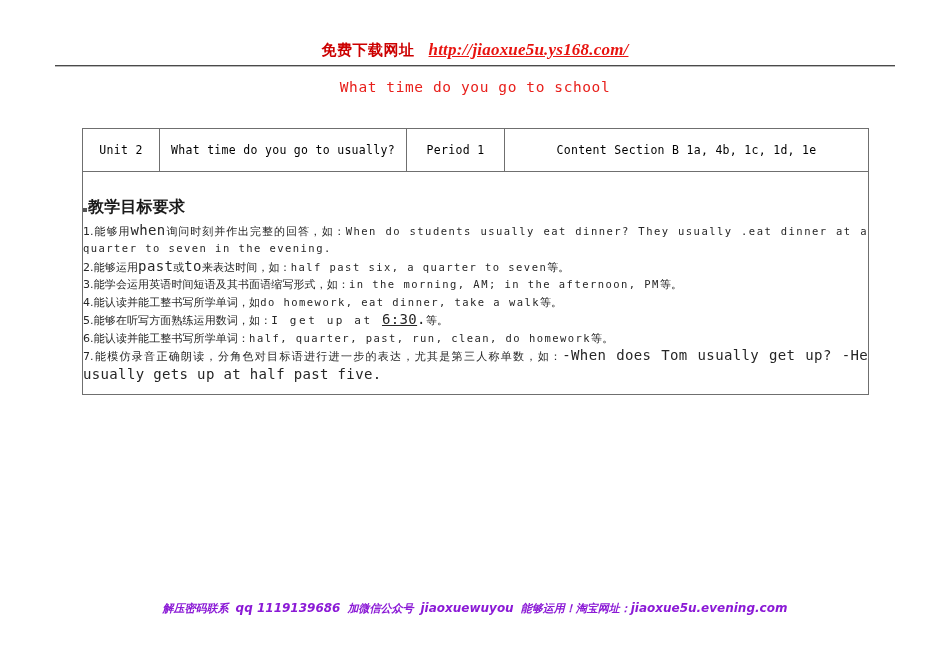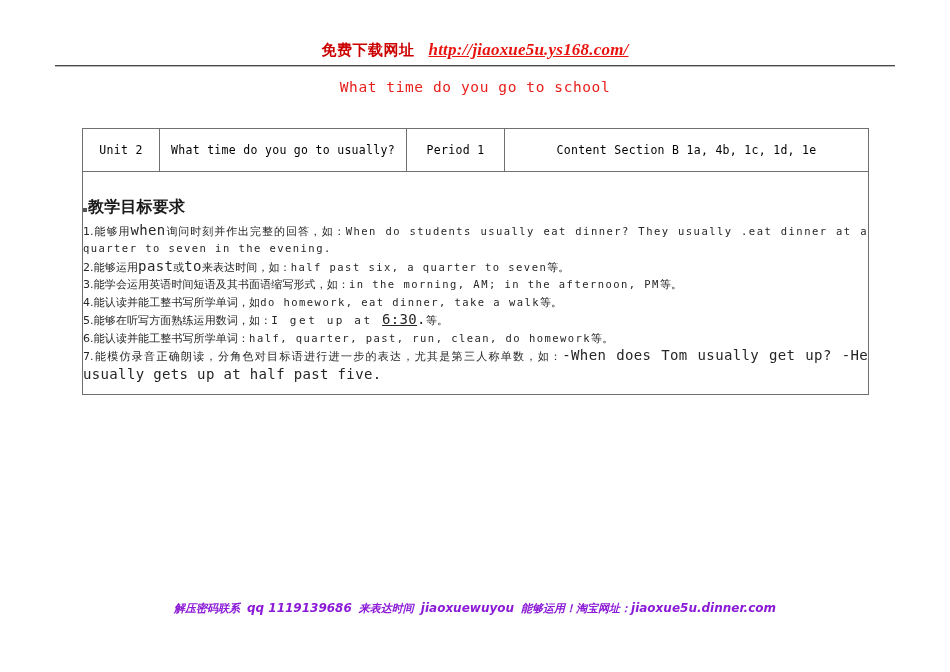--- a/index.html
+++ b/index.html
@@ -218,16 +218,16 @@
           <p class="obj-line"><span>6.</span><span>能认读并能工整书写所学单词：</span><span class="en-wide">half, quarter, past, run, clean, do homework</span><span>等。</span></p>
 
           <p class="obj-line"><span>7.</span><span>能模仿录音正确朗读，分角色对目标语进行进一步的表达，尤其是第三人称单数，如：</span><span class="en">-When does Tom usually get up? -He usually gets up at half past five.</span></p>
 
         </td>
       </tr>
     </tbody>
   </table>
 
   <div class="footer">
-    <span class="footer-cn">解压密码联系</span><span class="footer-sp"></span><span class="footer-en">qq 1119139686</span><span class="footer-sp"></span><span class="footer-cn">来表达时间</span><span class="footer-sp"></span><span class="footer-en">jiaoxuewuyou</span><span class="footer-sp"></span><span class="footer-cn">能够运用！淘宝网址：</span><span class="footer-en">jiaoxue5u.dinner.com</span>
+    <span class="footer-cn">解压密码联系</span><span class="footer-sp"></span><span class="footer-en">qq 1119139686</span><span class="footer-sp"></span><span class="footer-cn">加微信公众号</span><span class="footer-sp"></span><span class="footer-en">jiaoxuewuyou</span><span class="footer-sp"></span><span class="footer-cn">能够运用！淘宝网址：</span><span class="footer-en">jiaoxue5u.evening.com</span>
   </div>
 
 </div>
 
 </body></html>

